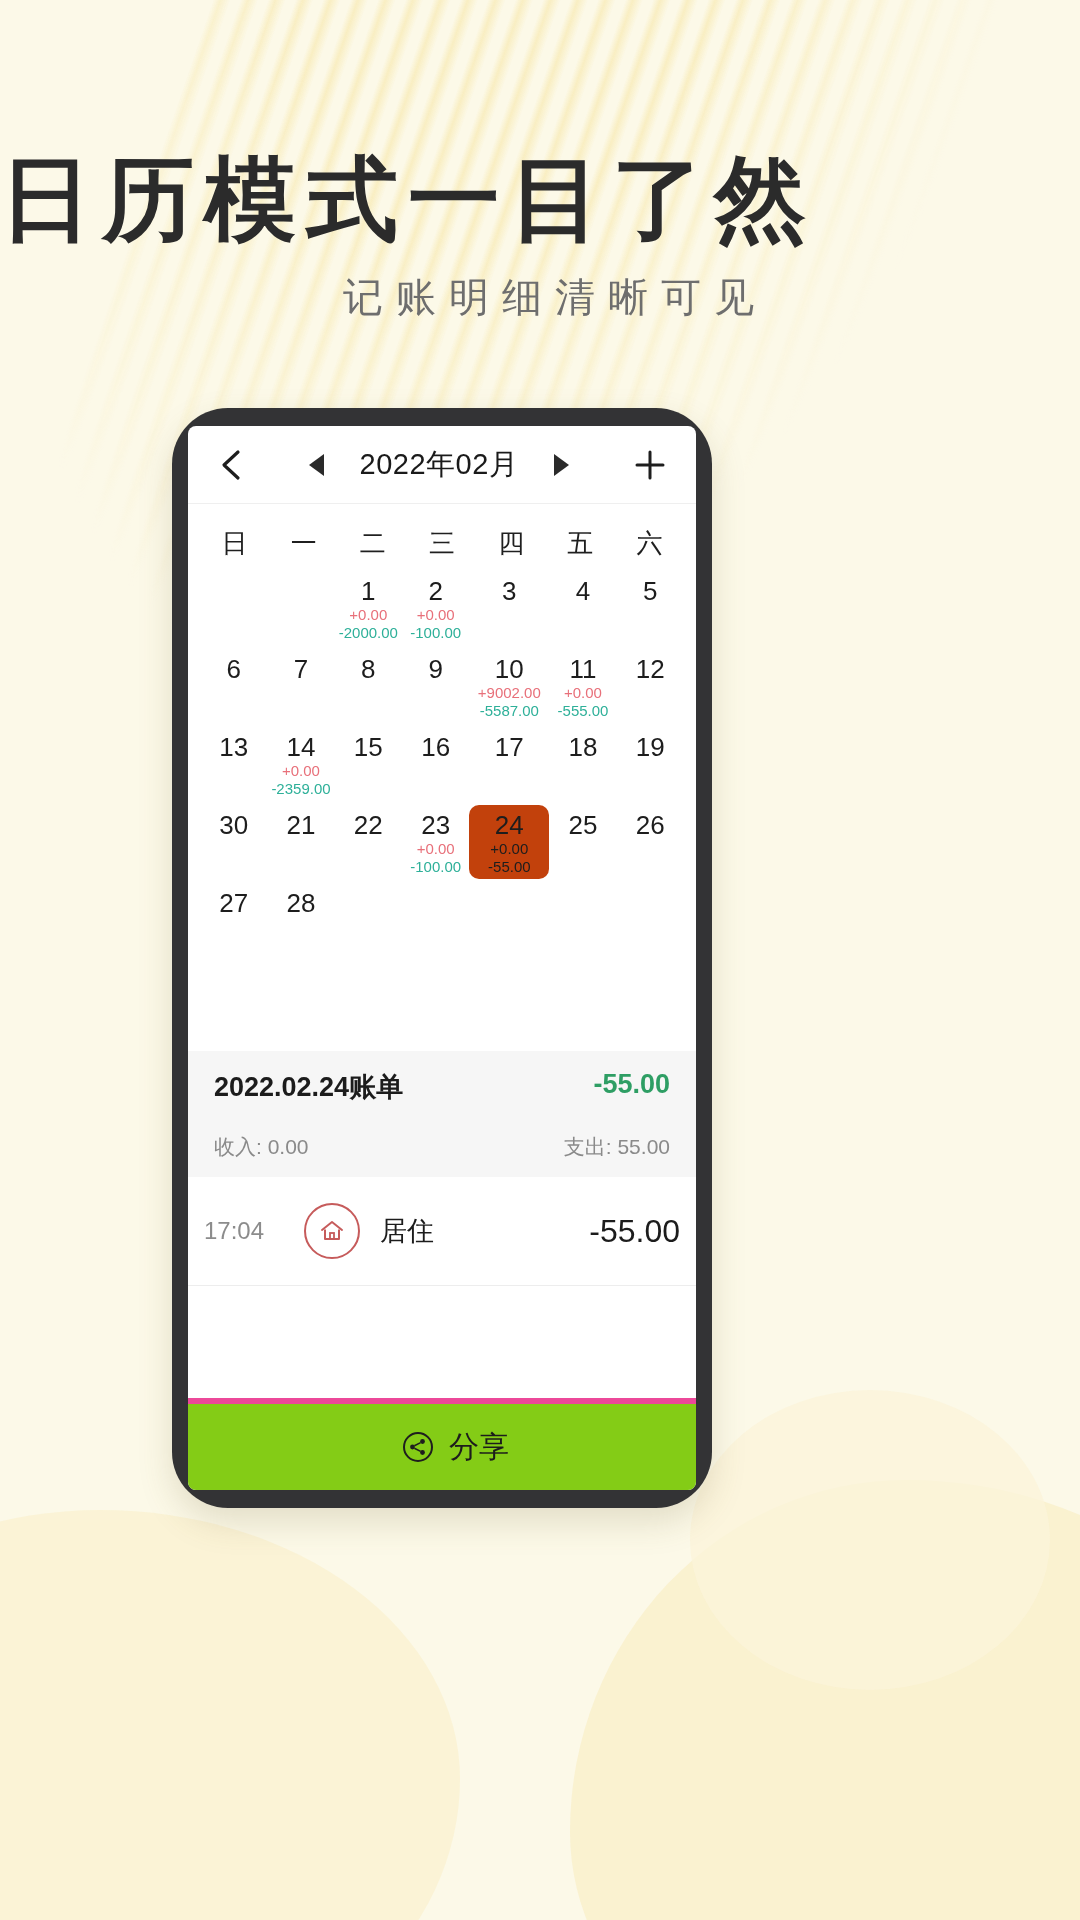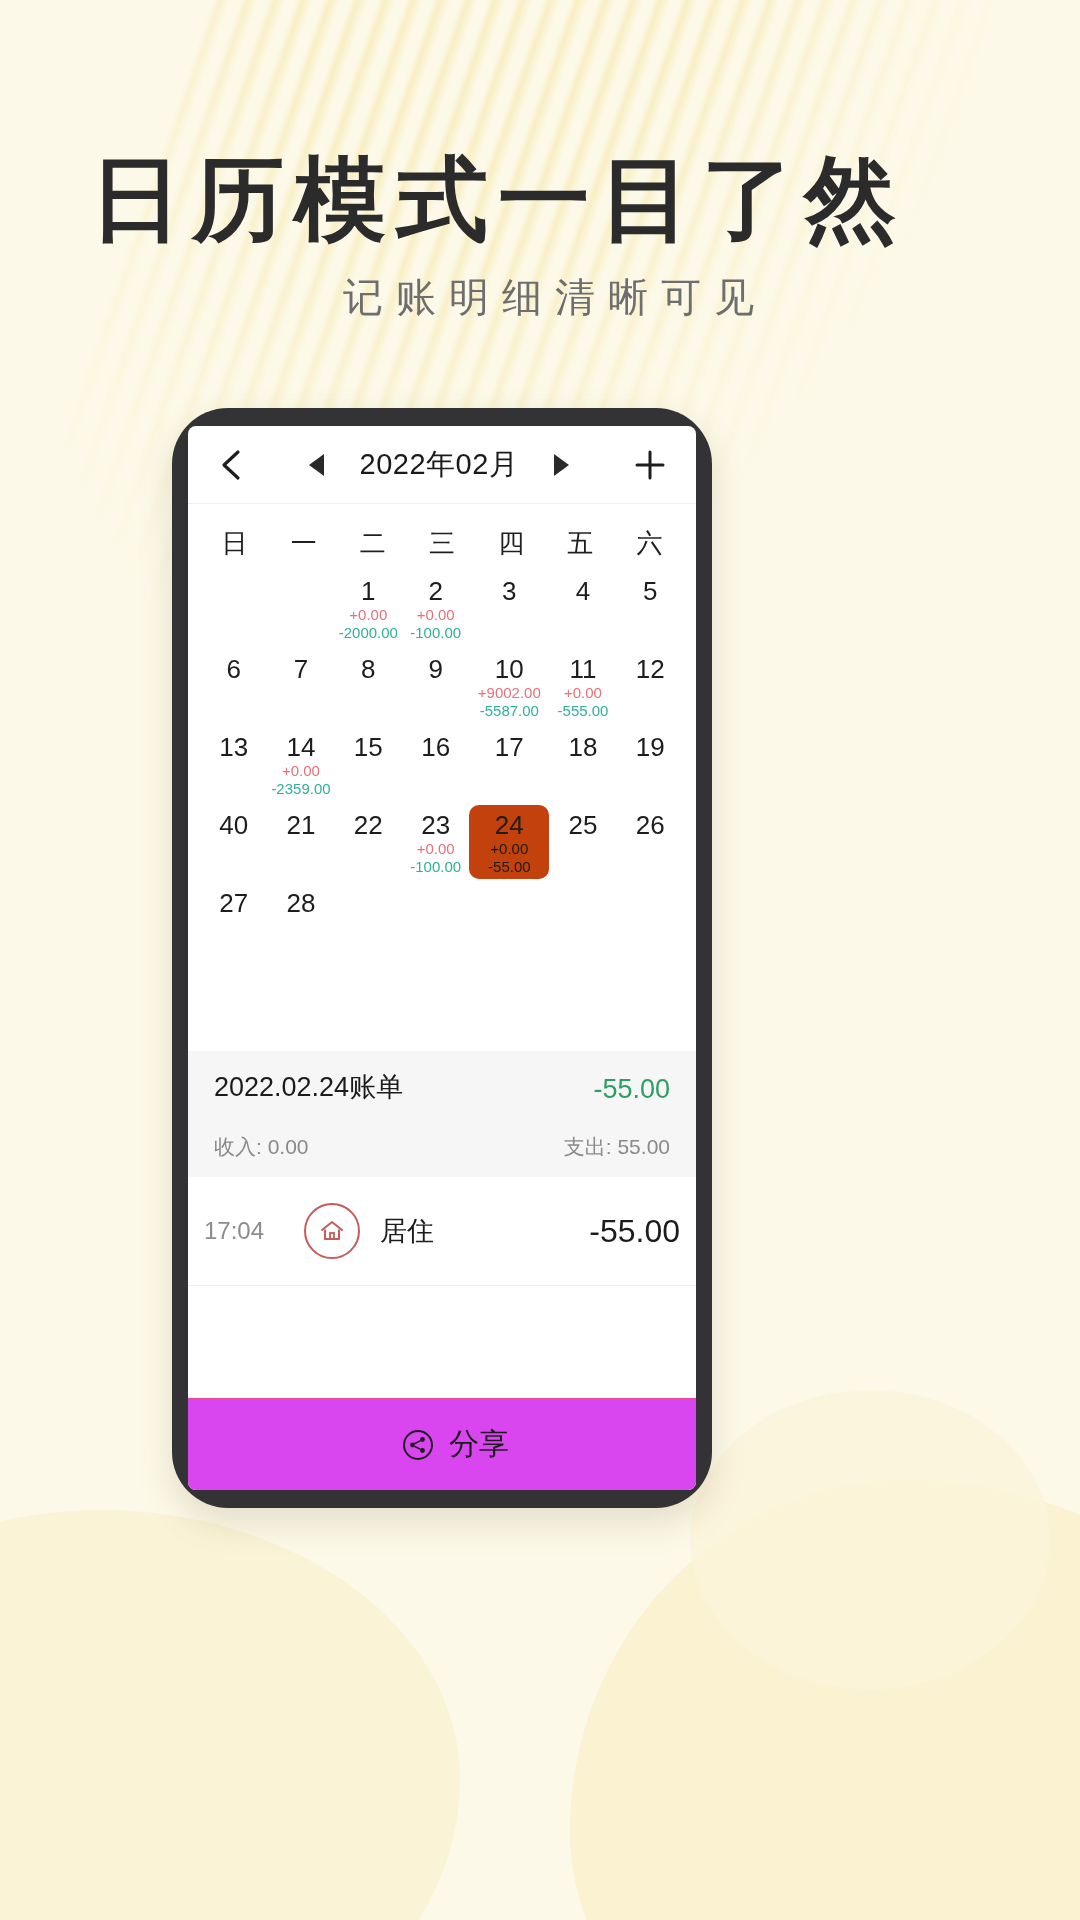--- a/index.html
+++ b/index.html
@@ -56,21 +56,20 @@
     width: 360px; height: 300px;
     border-radius: 50%;
     background: #FBF4DA;
     opacity: .8;
   }
 
   
   .headline {
     position: absolute;
     top: 146px; left: 0; width: 996px;
-    text-align: center;
     font-family: "Liberation Serif", "DejaVu Serif", serif;
     font-weight: bold;
     font-size: 92px;
     letter-spacing: 10px;
     color: #2B2B2B;
     line-height: 1.18;
     white-space: nowrap;
   }
   .subhead {
     position: absolute;
@@ -195,21 +194,21 @@
 
   .cal-spacer { flex: 0 0 90px; background:#fff; }
 
   
   .summary {
     background: #F6F6F6;
     padding: 18px 26px 16px;
     flex: 0 0 auto;
   }
   .summary-top {
-    display: flex; align-items: flex-end; justify-content: space-between;
+    display: flex; align-items: flex-start; justify-content: space-between; font-weight: bold;
   }
   .summary-title { font-size: 27px; color: #1C1C1C; }
   .summary-total { font-size: 27px; color: #2E9E64; }
   .summary-bottom {
     display: flex; align-items: baseline; justify-content: space-between;
     margin-top: 28px;
   }
   .summary-sub { font-size: 21px; color: #8A8A8A; }
 
   
@@ -231,24 +230,24 @@
     flex: 0 0 56px;
   }
   .entry-name { font-size: 27px; color: #1C1C1C; flex: 1; }
   .entry-amt { font-size: 32px; color: #1C1C1C; }
 
   .filler { flex: 1; background: #fff; }
 
   
   .sharebar {
     flex: 0 0 92px;
-    border-top: 1px solid #ec4899;
+    border-top: 6px solid #ec4899;
     display: flex; align-items: center; justify-content: center;
     gap: 14px;
-    background: #d946ef;
+    background: #84cc16;
     padding-left: 26px;
   }
   .share-label { font-size: 30px; color: #1C1C1C; }
 </style>
 </head>
 <body>
 
 <div class="bg-wrap">
   <div class="bg-base"></div>
   <div class="blob-a"></div>
@@ -356,21 +355,21 @@
           <div class="daycell">
             <div class="dnum">17</div>
           </div>
           <div class="daycell">
             <div class="dnum">18</div>
           </div>
           <div class="daycell">
             <div class="dnum">19</div>
           </div>
           <div class="daycell">
-            <div class="dnum">40</div>
+            <div class="dnum">30</div>
           </div>
           <div class="daycell">
             <div class="dnum">21</div>
           </div>
           <div class="daycell">
             <div class="dnum">22</div>
           </div>
           <div class="daycell">
             <div class="dnum">23</div>
             <div class="din">+0.00</div>

